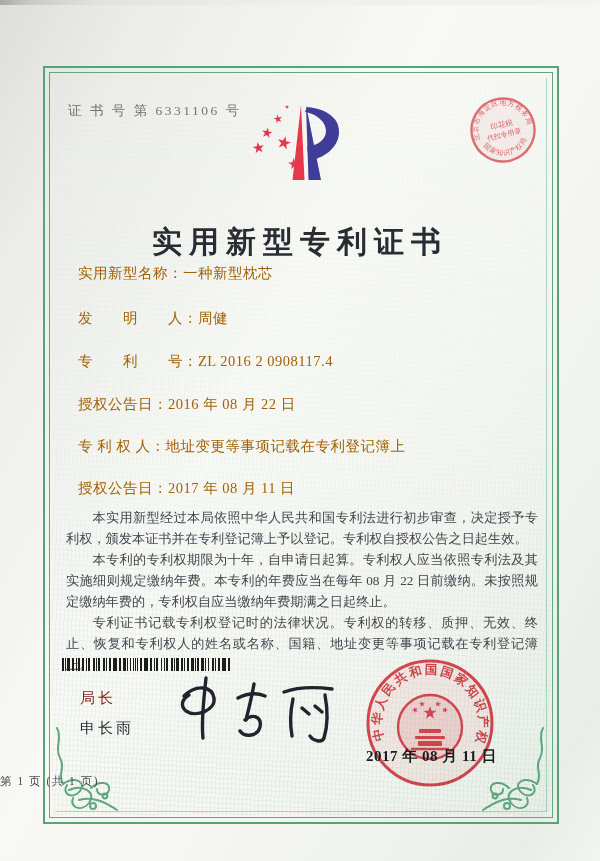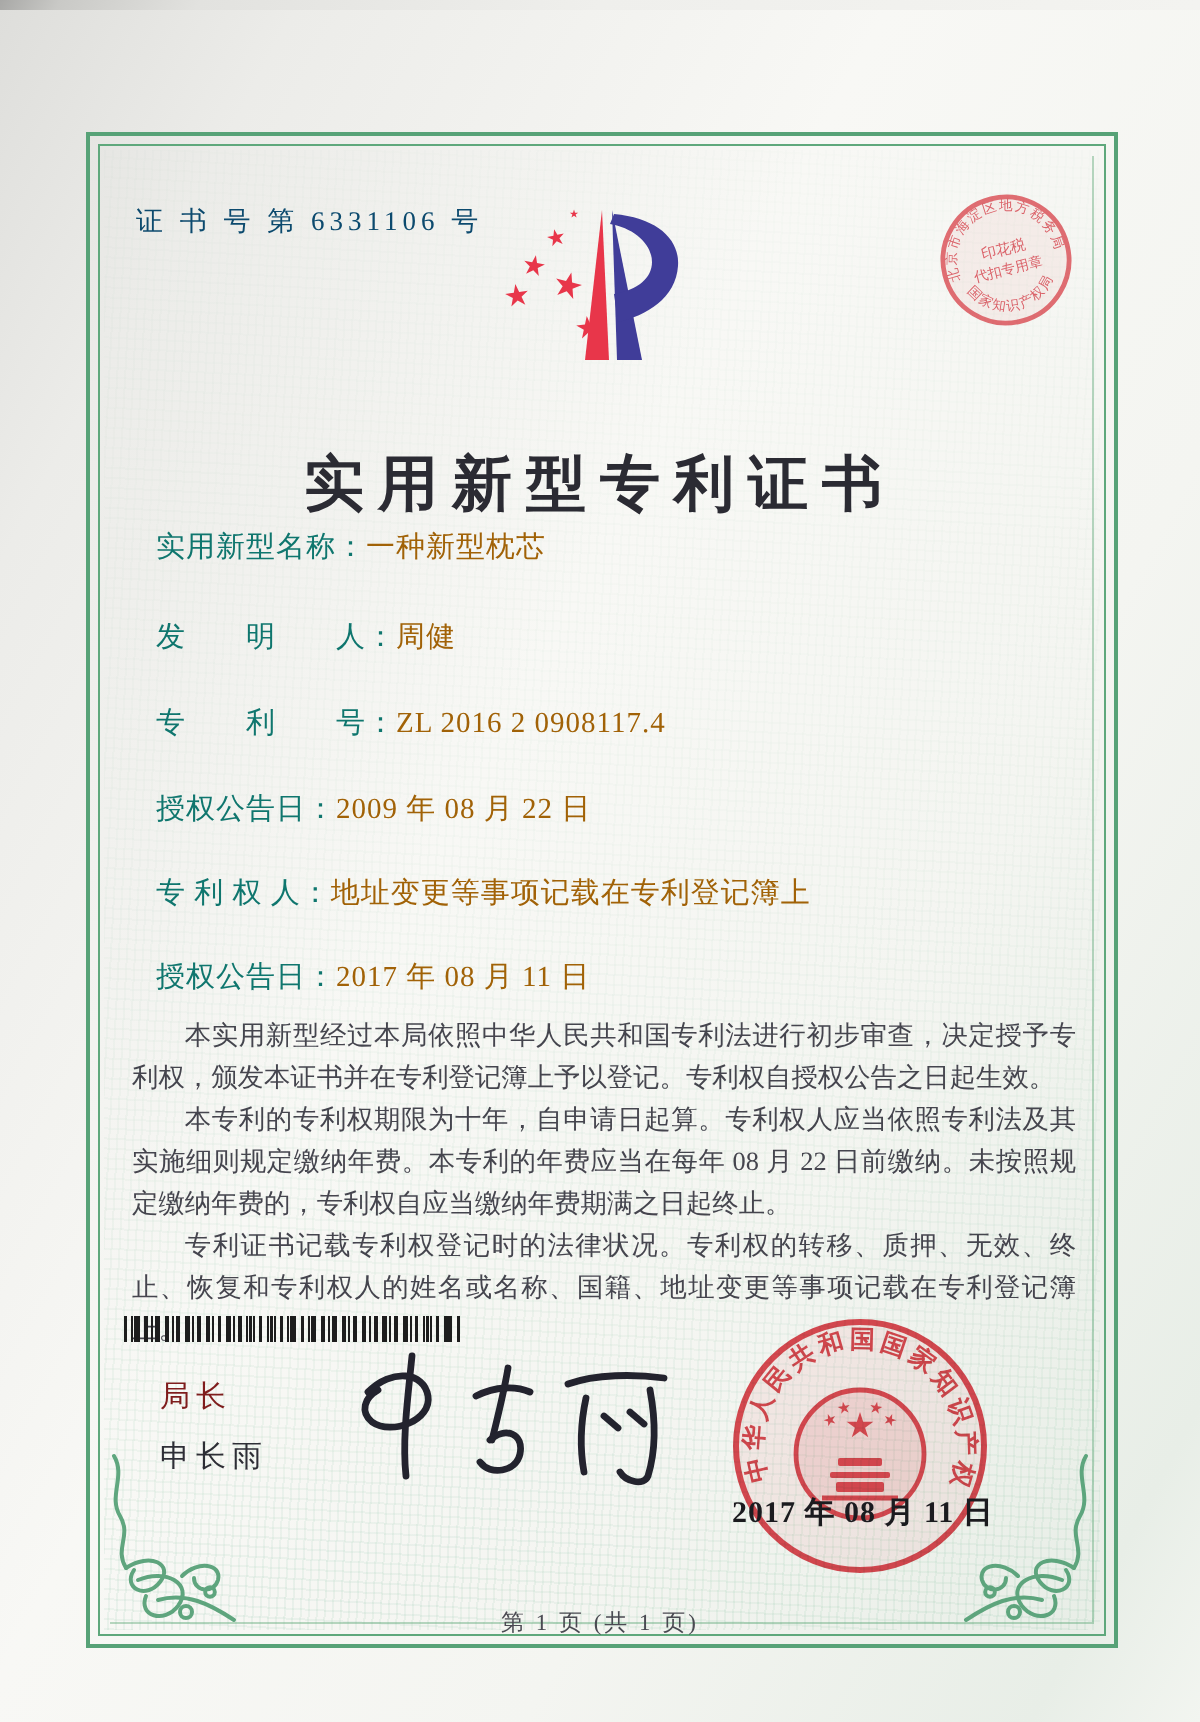--- a/index.html
+++ b/index.html
@@ -26,48 +26,48 @@
     border-bottom:1px solid rgba(100,170,125,.45);
   }
   .guilloche{
     position:absolute;inset:7px;
     background:
       repeating-linear-gradient(93deg, rgba(110,185,145,.10) 0 1px, rgba(255,255,255,0) 1px 4px),
       repeating-linear-gradient(3deg, rgba(110,185,145,.09) 0 1px, rgba(255,255,255,0) 1px 5px);
     -webkit-mask-image:linear-gradient(rgba(0,0,0,.18),rgba(0,0,0,.30) 45%,rgba(0,0,0,.75) 85%,#000);
             mask-image:linear-gradient(rgba(0,0,0,.18),rgba(0,0,0,.30) 45%,rgba(0,0,0,.75) 85%,#000);
   }
-  .cert-no{position:absolute;left:68px;top:102px;font-size:13.5px;letter-spacing:2.5px;color:#0c4a6e;}
+  .cert-no{position:absolute;left:68px;top:102px;font-size:13.5px;letter-spacing:2.5px;color:#737373;}
   .logo{position:absolute;left:251px;top:100px;width:95px;height:88px;}
   .title{
     position:absolute;left:0;right:0;top:186px;text-align:center;
     font-size:30px;font-weight:700;letter-spacing:7px;color:#2b2b33;margin-top:36px;
   }
   .row{position:absolute;left:78px;font-size:14.5px;color:#3c3c44;letter-spacing:.5px;white-space:nowrap;}
-  .row .lab{color:#0f766e;}
+  .row .lab{color:#a16207;}
   .row .val{color:#a16207;text-align:center;}
   .r1{top:264px}.r2{top:309px}.r3{top:352px}.r4{top:395px}.r5{top:437px}.r6{top:479px}
   .body-text{
     position:absolute;left:66px;top:507px;width:472px;
     font-size:13.2px;line-height:21px;color:#45454e;text-align:justify;
   }
   .body-text p{margin:0;text-indent:2em;}
   .barcode{
     position:absolute;left:62px;top:658px;width:168px;height:13px;
     background:
       repeating-linear-gradient(90deg,#1d1d1d 0 1.6px,transparent 1.6px 5.2px),
       repeating-linear-gradient(90deg,#1d1d1d 0 1px,transparent 1px 3.4px);
   }
   .director-label{position:absolute;left:80px;top:689px;font-size:15px;letter-spacing:3px;color:#7f1d1d;}
   .director-name{position:absolute;left:80px;top:719px;font-size:15px;letter-spacing:3px;color:#2e2e36;}
   .signature{position:absolute;left:166px;top:672px;width:184px;height:76px;}
   .seal-main{position:absolute;left:364px;top:657px;width:132px;height:132px;mix-blend-mode:multiply;opacity:.92;}
   .issue-date{position:absolute;left:366px;top:747px;font-size:15px;font-weight:700;color:#1b1b1f;white-space:nowrap;z-index:5;letter-spacing:.5px;}
   .stamp-tax{position:absolute;left:467px;top:94px;width:72px;height:72px;transform:rotate(-14deg);mix-blend-mode:multiply;opacity:.85;}
-  .footer{position:absolute;left:0;right:0;top:804px;text-align:center;font-size:11.5px;color:#4a4a52;letter-spacing:1.5px;}
+  .footer{position:absolute;left:0;right:0;top:774px;font-size:11.5px;color:#4a4a52;letter-spacing:1.5px;}
   .corner{position:absolute;width:84px;height:92px;}
   .corner-bl{left:47px;top:726px;}
   .corner-br{left:469px;top:726px;transform:scaleX(-1);}
 </style>
 </head>
 <body>
 
 <div id="page">
   <div class="paper"></div>
 
@@ -105,21 +105,21 @@
   <div class="row r1">
     <span class="lab">实用新型名称：</span><span class="val">一种新型枕芯</span>
   </div>
   <div class="row r2">
     <span class="lab">发　　明　　人：</span><span class="val">周健</span>
   </div>
   <div class="row r3">
     <span class="lab">专　　利　　号：</span><span class="val">ZL 2016 2 0908117.4</span>
   </div>
   <div class="row r4">
-    <span class="lab">授权公告日：</span><span class="val">2009 年 08 月 22 日</span>
+    <span class="lab">授权公告日：</span><span class="val">2016 年 08 月 22 日</span>
   </div>
   <div class="row r5">
     <span class="lab">专 利 权 人：</span><span class="val">地址变更等事项记载在专利登记簿上</span>
   </div>
   <div class="row r6">
     <span class="lab">授权公告日：</span><span class="val">2017 年 08 月 11 日</span>
   </div>
 
   <div class="body-text">
     <p>本实用新型经过本局依照中华人民共和国专利法进行初步审查，决定授予专利权，颁发本证书并在专利登记簿上予以登记。专利权自授权公告之日起生效。</p>

